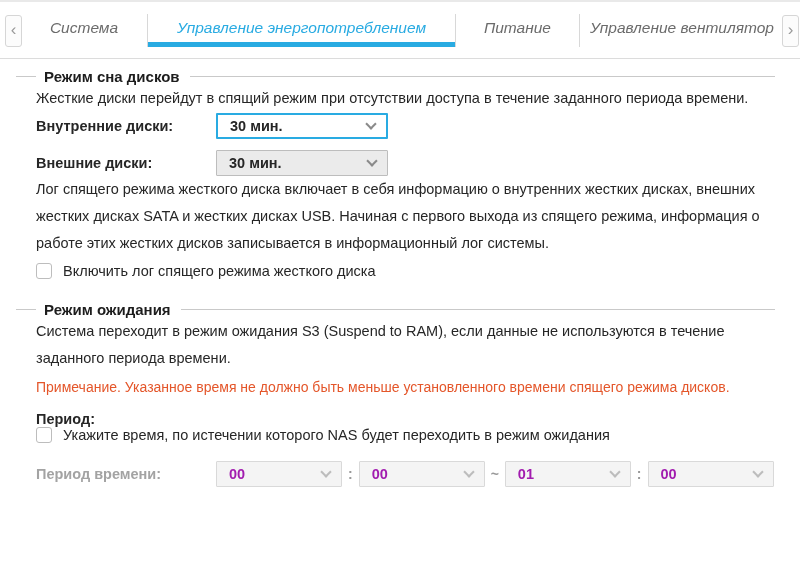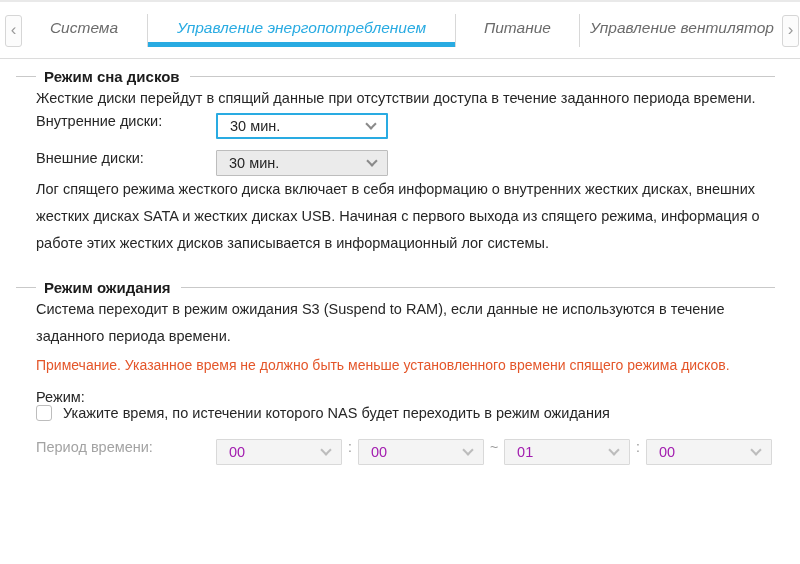--- a/index.html
+++ b/index.html
@@ -36,21 +36,21 @@
   .sec-title { font-size:15px; font-weight:bold; color:#1d1d1d; white-space:nowrap; }
   .sec-line { flex:1; height:1px; background:#c9c9c9; margin-left:10px; }
 
   p.body { font-size:14.5px; line-height:27px; color:#262626; margin:0; }
   .intro1 { margin-top:12px; }
   .desc1  { margin-top:2px; }
   .intro2 { margin-top:8px; }
 
   .note { margin-top:5px; font-size:14px; line-height:20px; color:#e4562a; }
 
-  .row { display:flex; align-items:flex-start; }
+  .row { display:flex; align-items:center;font-weight:bold; }
   .row-internal { margin-top:1px; }
   .row-external { margin-top:11px; }
   .row-time     { margin-top:12px; }
   .row-period   { margin-top:18px; }
   .row > label { width:180px; font-size:14.5px; color:#262626; flex:none; }
   .row-period > label { color:#a3a3a3; }
 
   .select { width:172px; height:26px; border-radius:1px; display:flex; align-items:center;
             justify-content:space-between; padding:0 11px 0 12px; font-size:14.5px; cursor:pointer; color:#262626; }
   .select.focused { border:2px solid #29abe2; background:#fff; }
@@ -92,53 +92,57 @@
   </div>
 
   <div class="content">
 
     <div class="sec-header first">
       <span class="sec-dash"></span>
       <span class="sec-title">Режим сна дисков</span>
       <span class="sec-line"></span>
     </div>
 
-    <p class="body intro1">Жесткие диски перейдут в спящий данные при отсутствии доступа в течение заданного периода времени.</p>
+    <p class="body intro1">Жесткие диски перейдут в спящий режим при отсутствии доступа в течение заданного периода времени.</p>
 
     <div class="row row-internal">
       <label>Внутренние диски:</label>
       <div class="select focused">
         <span>30 мин.</span>
         <span class="chev"></span>
       </div>
     </div>
 
     <div class="row row-external">
       <label>Внешние диски:</label>
       <div class="select gray">
         <span>30 мин.</span>
         <span class="chev"></span>
       </div>
     </div>
 
     <p class="body desc1">Лог спящего режима жесткого диска включает в себя информацию о внутренних жестких дисках, внешних жестких дисках SATA и жестких дисках USB. Начиная с первого выхода из спящего режима, информация о работе этих жестких дисков записывается в информационный лог системы.</p>
 
+    <div class="checkbox-row cb-1">
+      <span class="checkbox"></span>
+      <span class="cb-label">Включить лог спящего режима жесткого диска</span>
+    </div>
 
     <div class="sec-header second">
       <span class="sec-dash"></span>
       <span class="sec-title">Режим ожидания</span>
       <span class="sec-line"></span>
     </div>
 
     <p class="body intro2">Система переходит в режим ожидания S3 (Suspend to RAM), если данные не используются в течение заданного периода времени.</p>
 
     <p class="note">Примечание. Указанное время не должно быть меньше установленного времени спящего режима дисков.</p>
 
     <div class="row row-time">
-      <label>Режим:</label>
+      <label>Период:</label>
     </div>
 
     <div class="checkbox-row cb-2">
       <span class="checkbox"></span>
       <span class="cb-label">Укажите время, по истечении которого NAS будет переходить в режим ожидания</span>
     </div>
 
     <div class="row row-period">
       <label>Период времени:</label>
       <div class="select disabled">

